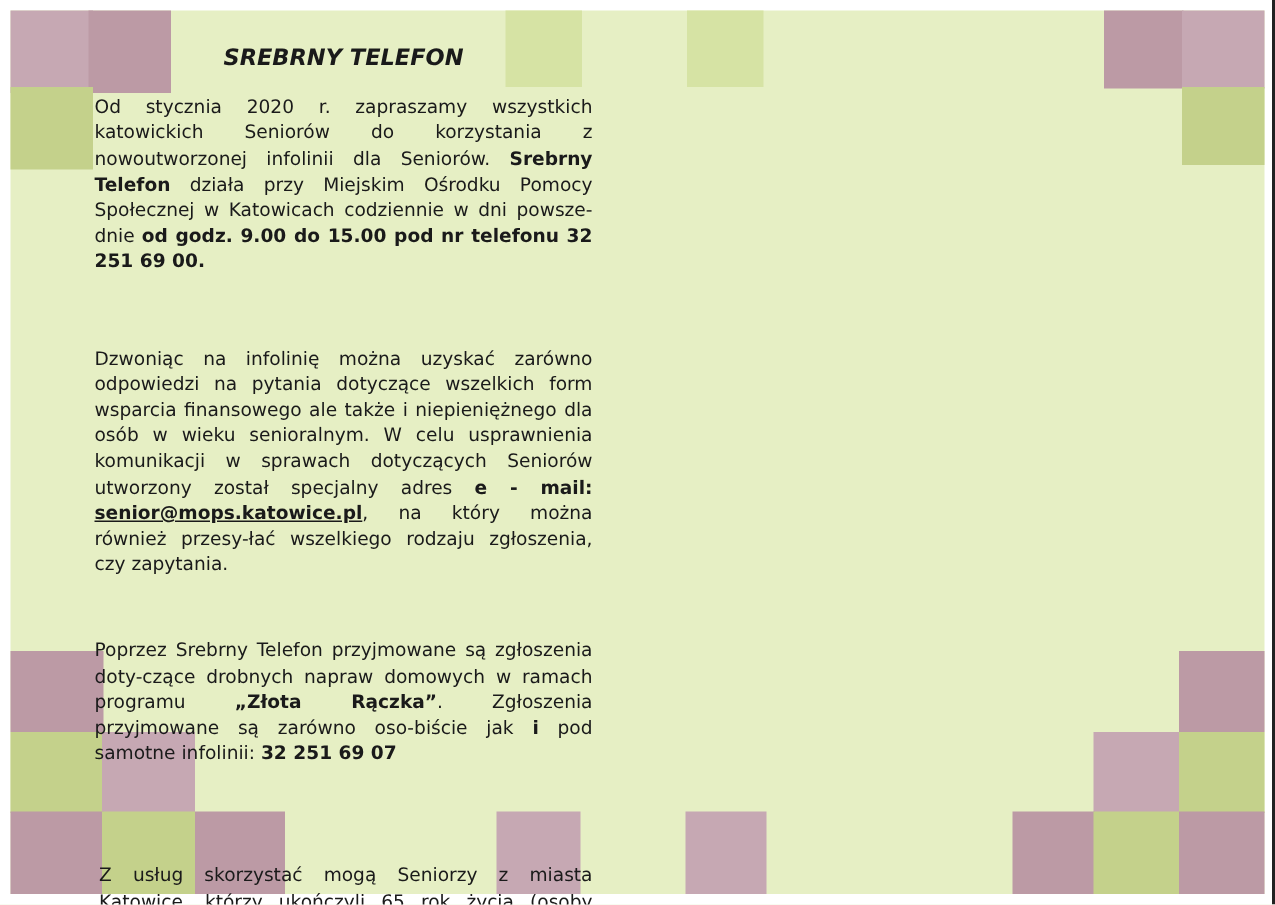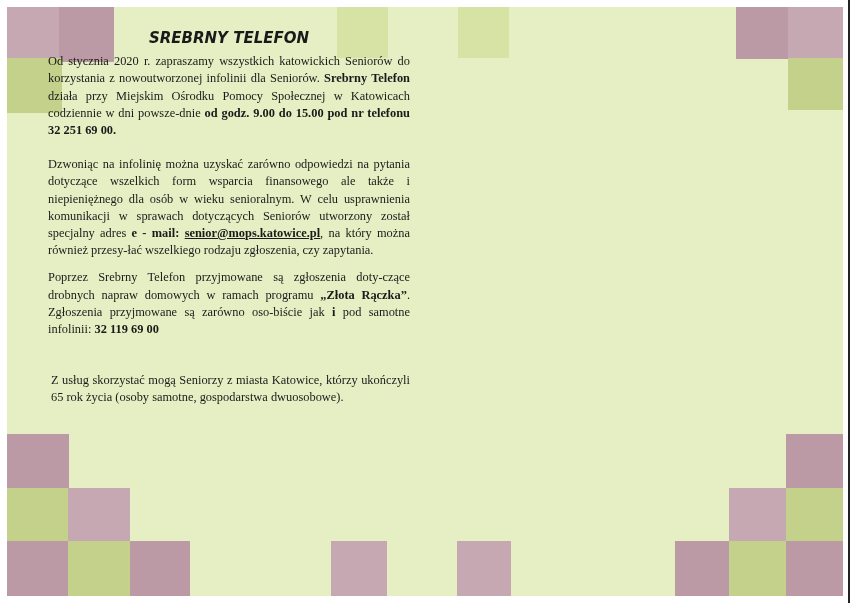--- a/index.html
+++ b/index.html
@@ -8,21 +8,21 @@
   .page { position:absolute; left:7px; top:7px; width:836px; height:589px; background:#e6efc4; }
   .edge { position:absolute; left:848px; top:0; width:2px; height:603px; background:#222; }
   .sq { position:absolute; width:55px; height:55px; }
   .sq.pink1 { background:#c6a8b3; }
   .sq.pink2 { background:#bc9aa5; }
   .sq.green1 { background:#c4d18b; }
   .sq.green2 { background:#d6e3a4; }
   .col { position:absolute; font-size:12.4px; line-height:17.2px; }
   .left { left:48px; top:30px; width:362px; }
   .title { text-align:center; font-weight:bold; font-style:italic; font-size:15px; margin:0 0 6px 0; }
-  p { margin:0; text-align:justify;font-family:Liberation Serif, serif; }
+  p { margin:15px; text-align:justify; }
   .gap { height:17px; }
   b { font-weight:bold; }
   .u { text-decoration:underline; font-weight:bold; }
   .text { position:relative; z-index:1; }
 </style>
 </head>
 <body>
 
 <div class="page"></div>
 <div class="edge"></div>
@@ -51,17 +51,17 @@
 <div class="sq pink2" style="left:675px;top:541px;width:55px;height:55px;"></div>
 <div class="sq green1" style="left:729px;top:541px;width:57px;height:55px;"></div>
 <div class="sq pink2" style="left:786px;top:541px;width:57px;height:55px;"></div>
 
 <div class="col left text">
   <div class="title">SREBRNY TELEFON</div>
   <p><span>Od  stycznia 2020 r. zapraszamy  wszystkich  katowickich Seniorów  do  korzystania z nowoutworzonej infolinii dla Seniorów. </span><b>Srebrny  Telefon</b><span> działa przy Miejskim Ośrodku Pomocy Społecznej w Katowicach codziennie w dni powsze-dnie </span><b>od  godz. 9.00 do 15.00 pod nr telefonu  32 251 69 00.</b></p>
   <div class="gap"></div>
   <p><span>Dzwoniąc  na infolinię  można uzyskać  zarówno odpowiedzi na pytania dotyczące wszelkich form  wsparcia finansowego ale  także i  niepieniężnego  dla  osób  w wieku senioralnym. W celu  usprawnienia komunikacji w sprawach  dotyczących Seniorów   utworzony   został   specjalny  adres  </span><b>e - mail:</b><span> </span><span class="u">senior@mops.katowice.pl</span><span>, na który można również przesy-łać wszelkiego rodzaju zgłoszenia, czy zapytania.</span></p>
   <div style="height:10px"></div>
-  <p><span>Poprzez  Srebrny  Telefon przyjmowane  są zgłoszenia doty-czące drobnych napraw domowych w ramach programu </span><b>„Złota Rączka”</b><span>.  Zgłoszenia  przyjmowane  są  zarówno oso-biście jak </span><b>i</b><span> pod samotne infolinii: </span><b>32 119 69 00</b></p>
+  <p><span>Poprzez  Srebrny  Telefon przyjmowane  są zgłoszenia doty-czące drobnych napraw domowych w ramach programu </span><b>„Złota Rączka”</b><span>.  Zgłoszenia  przyjmowane  są  zarówno oso-biście jak </span><b>i</b><span> pod samotne infolinii: </span><b>32 251 69 07</b></p>
   <div class="gap"></div>
   <div class="gap"></div>
   <p style="padding-left:3px;">Z  usług  skorzystać  mogą  Seniorzy  z  miasta  Katowice, którzy ukończyli  65 rok życia  (osoby  samotne, gospodarstwa dwuosobowe).</p>
 </div>
 
 </body></html>

